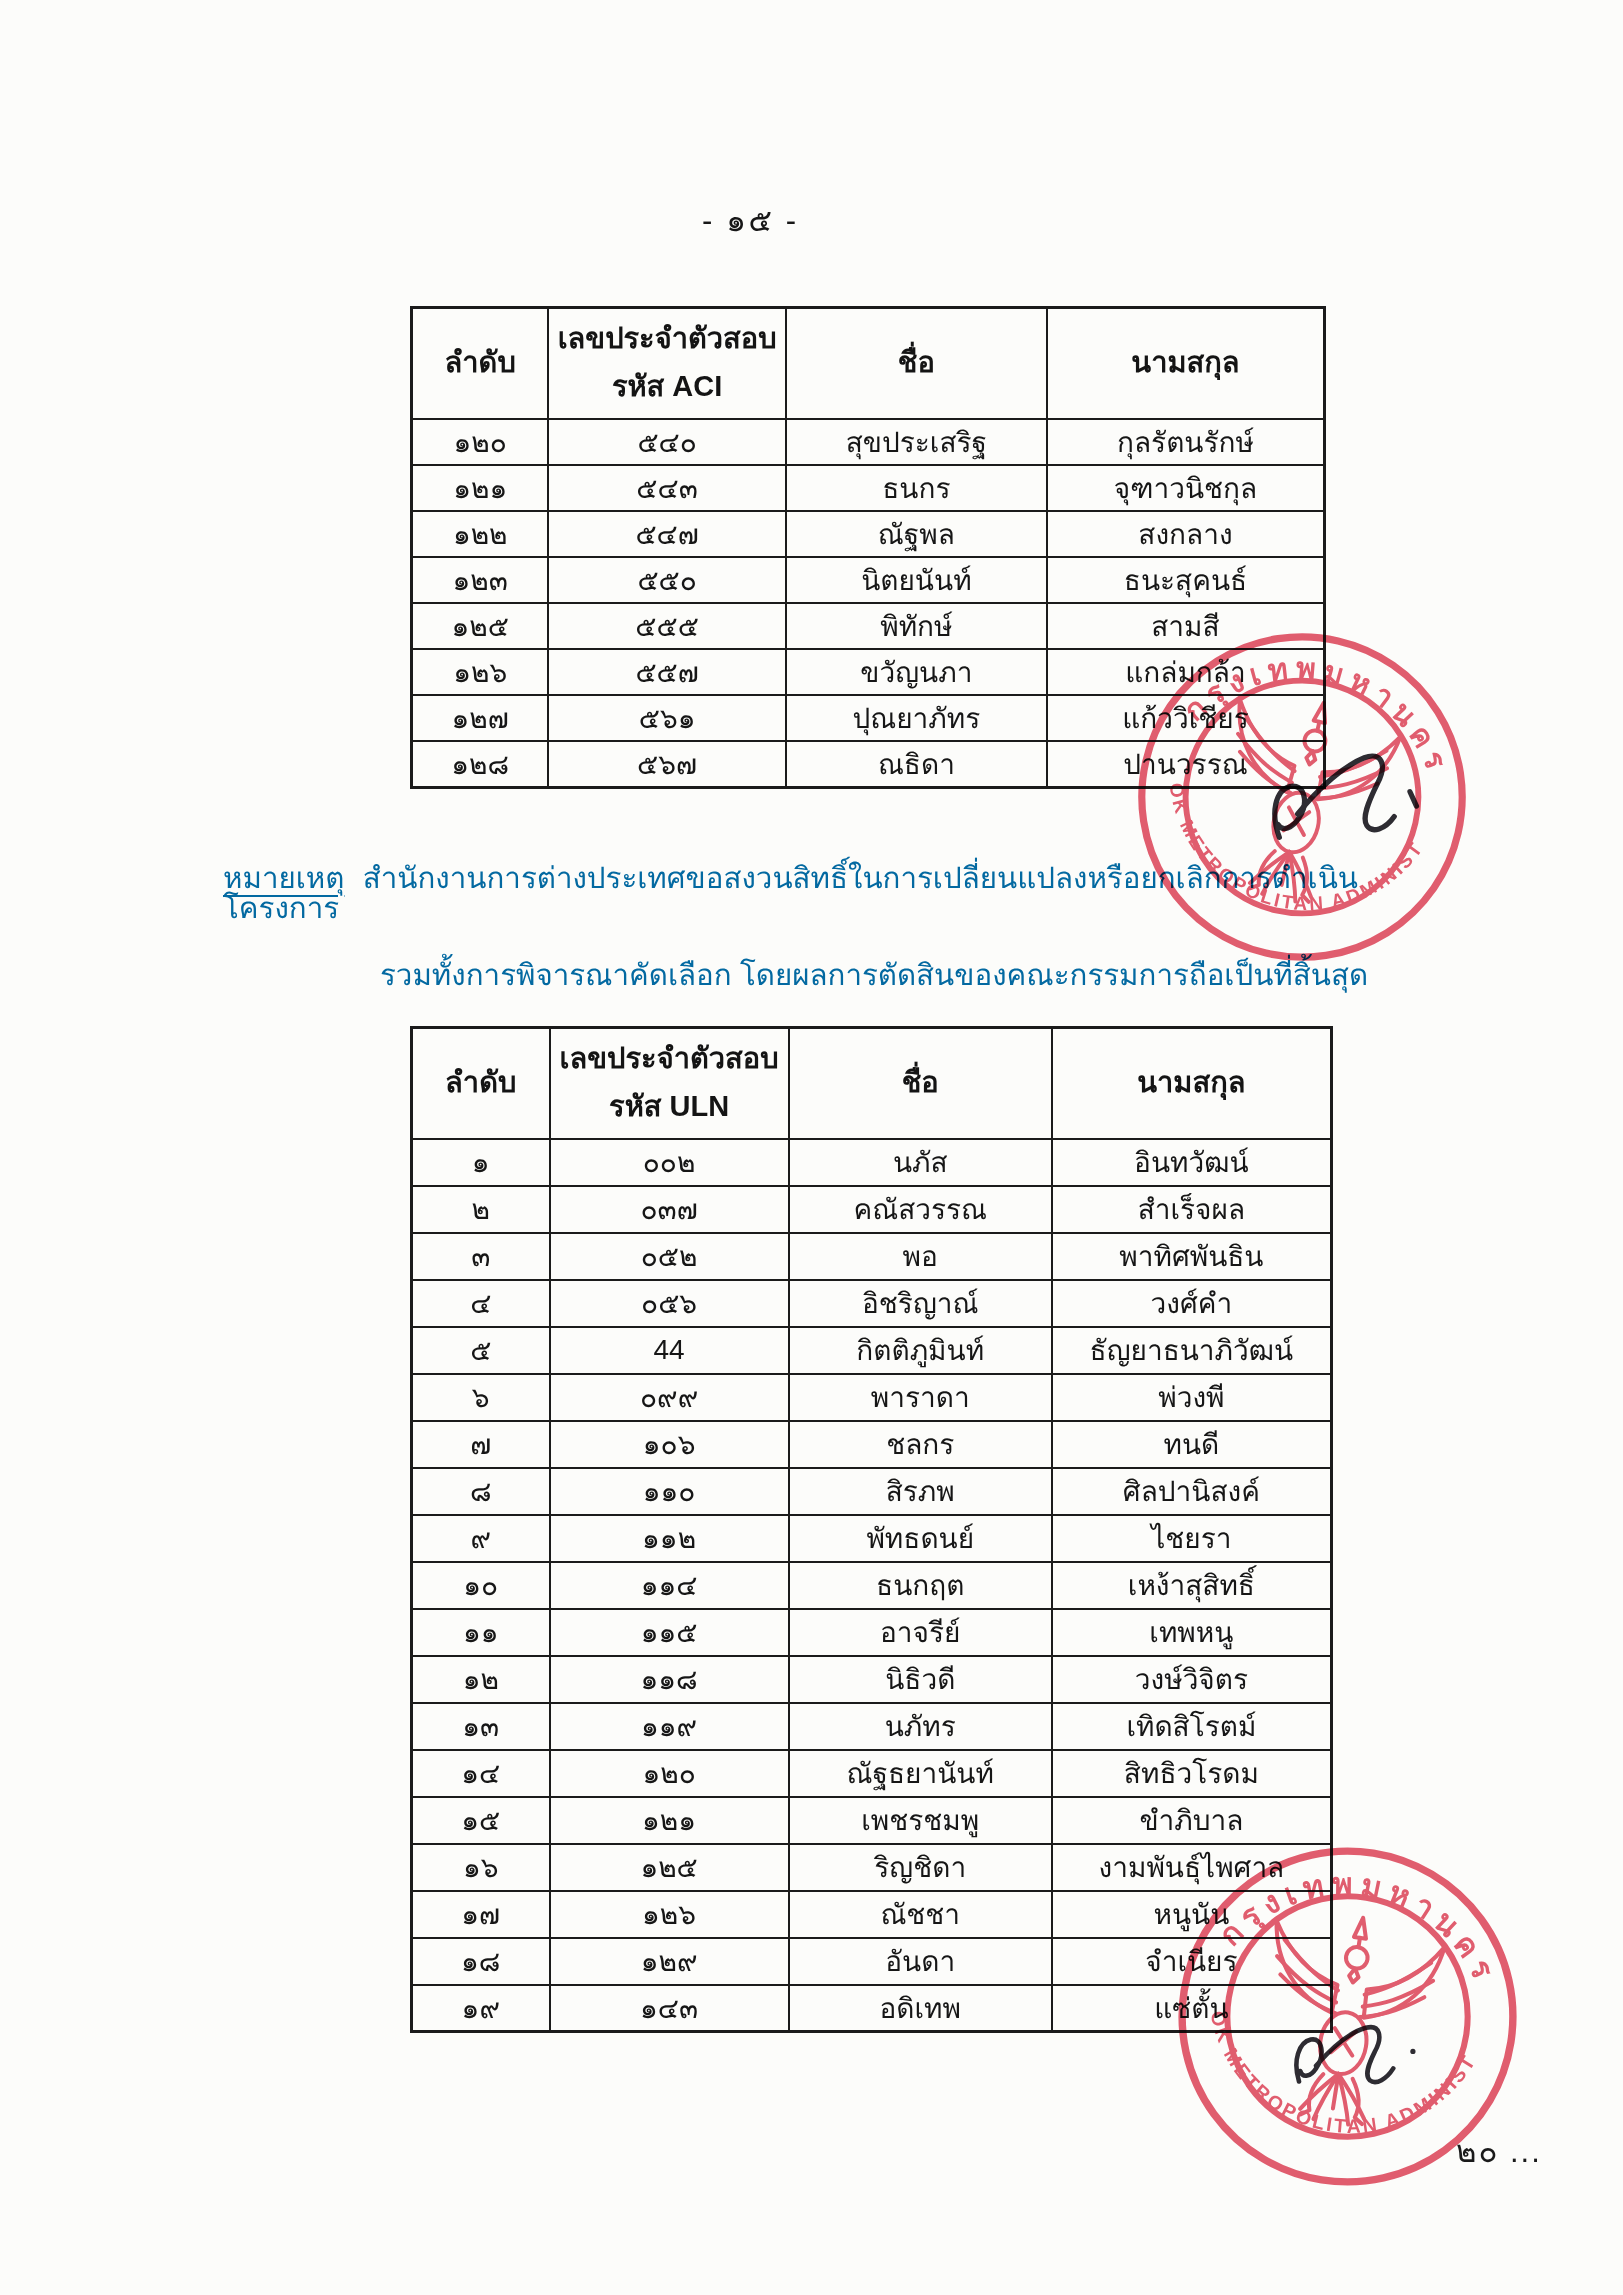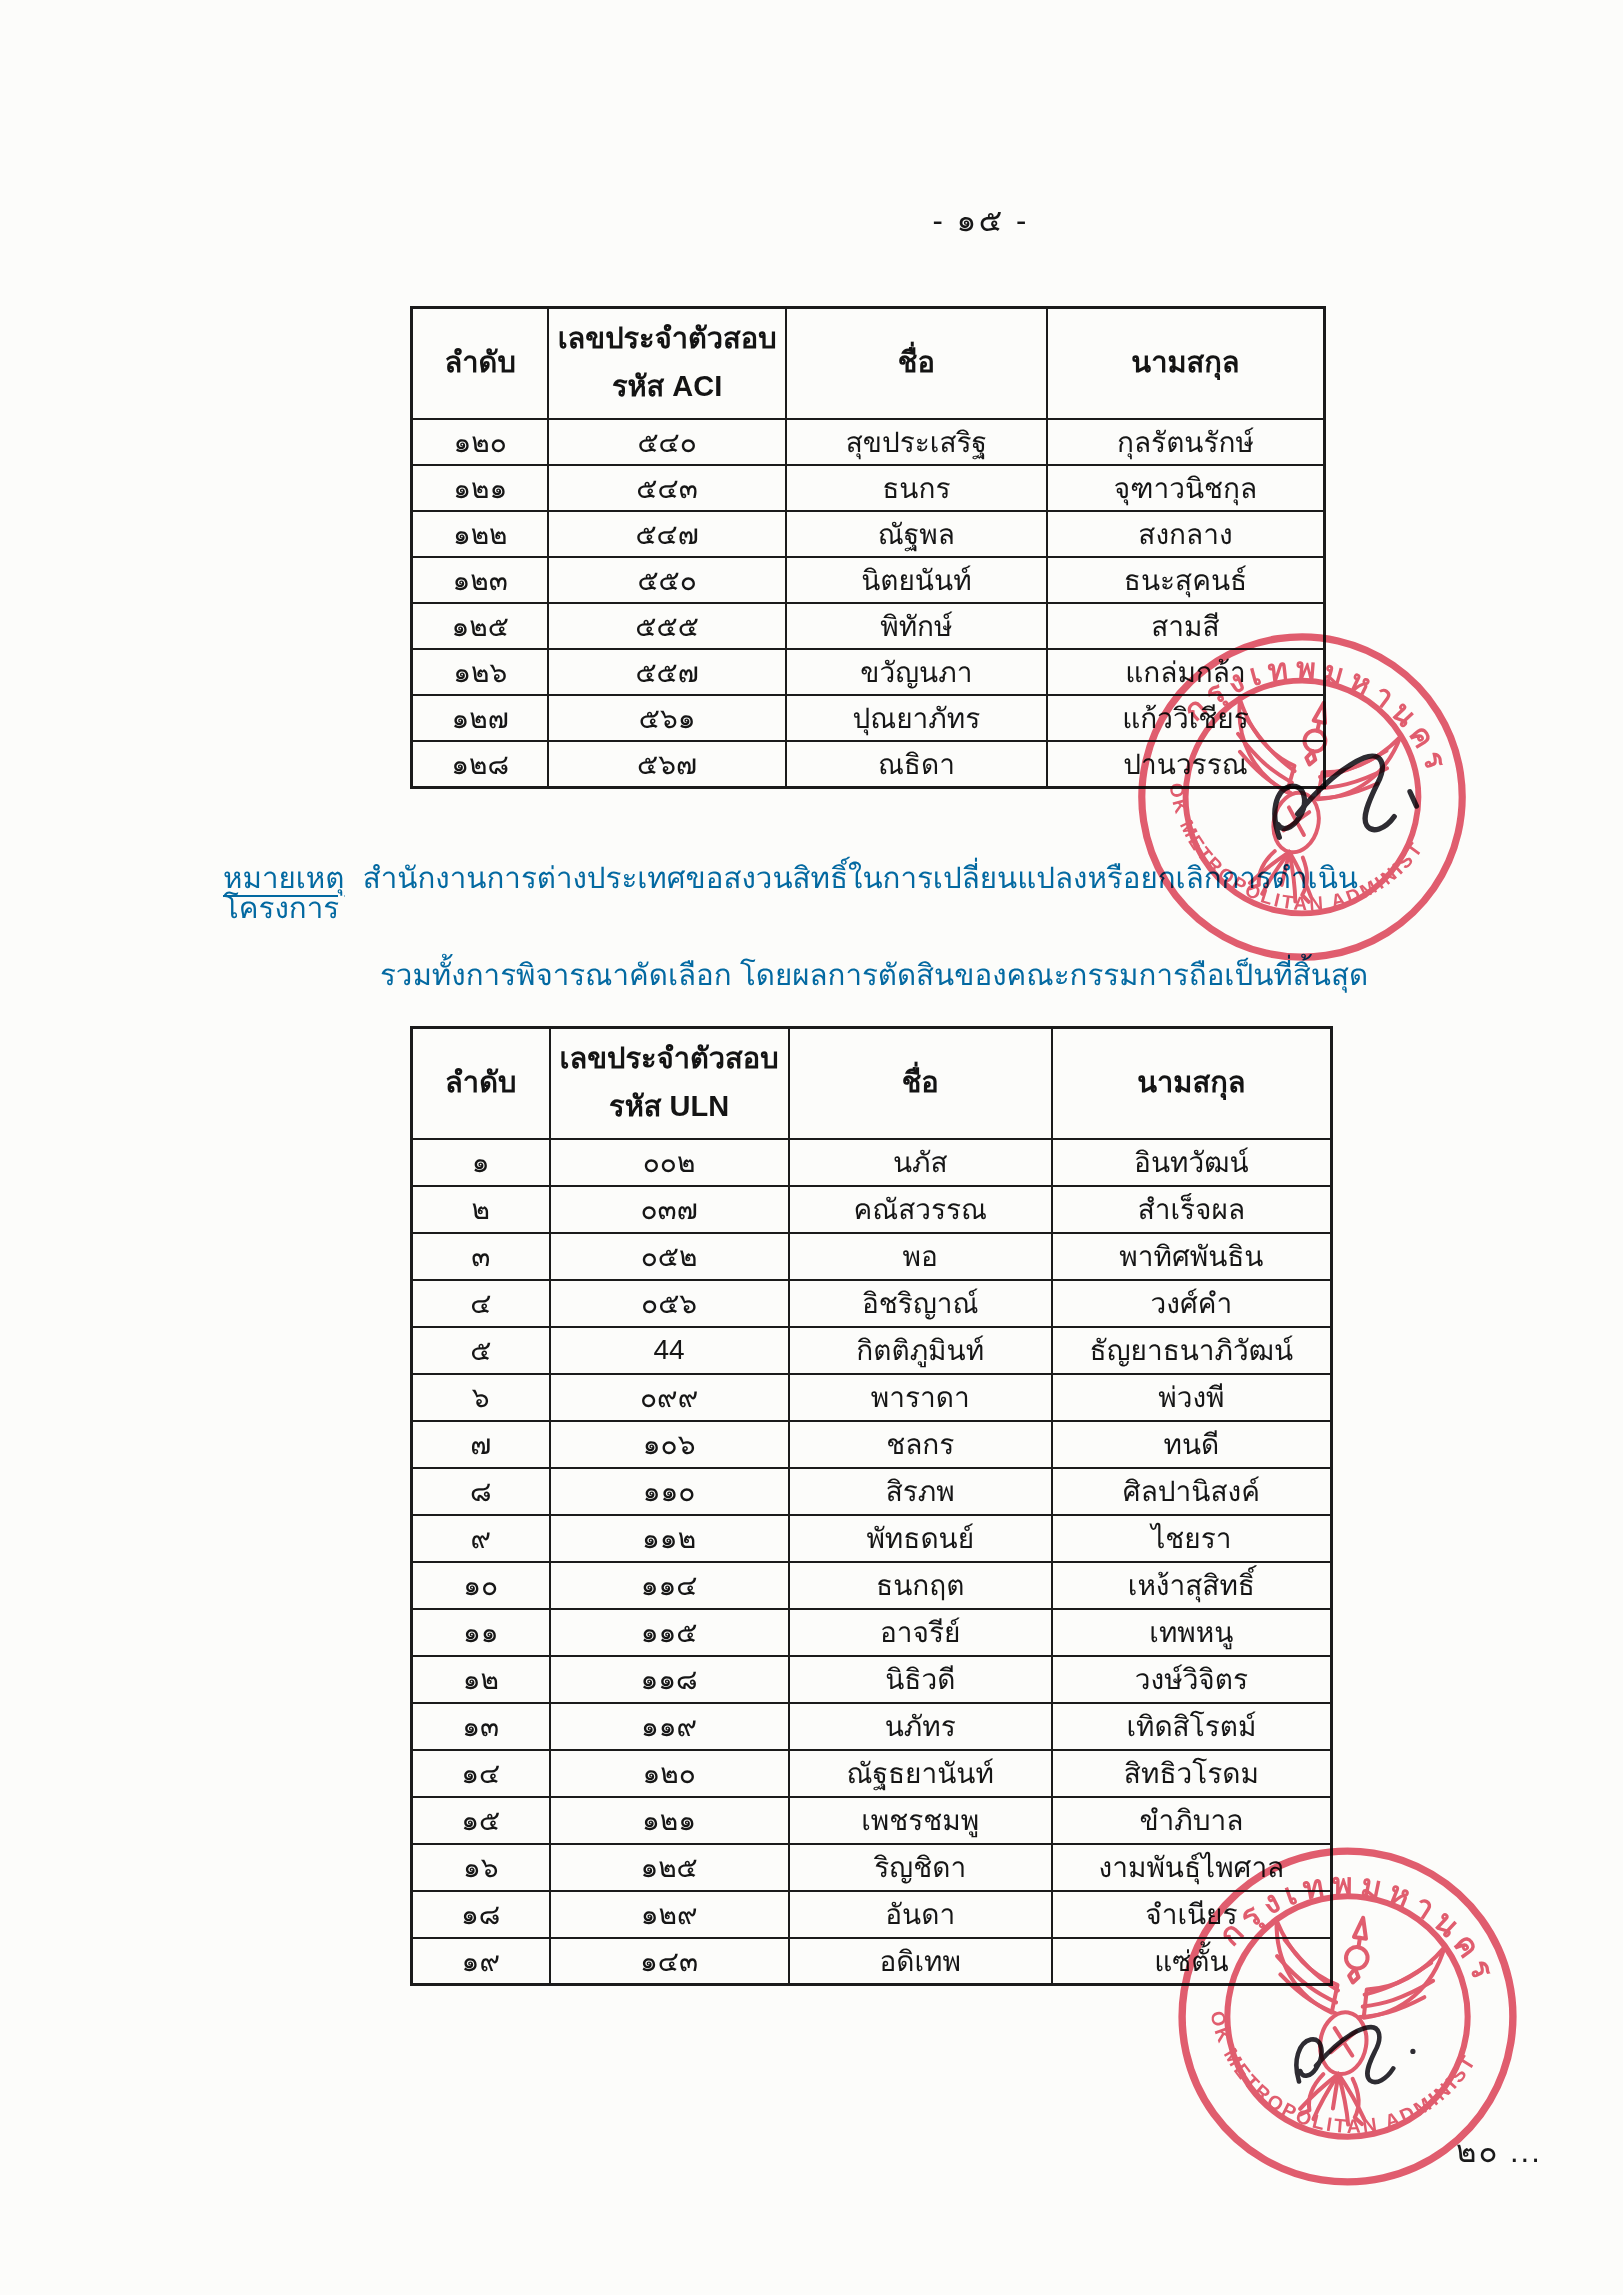--- a/index.html
+++ b/index.html
@@ -10,21 +10,21 @@
     height: 2295px;
     margin: 0 auto;
     background: #fcfcfa;
     overflow: hidden;
     font-family: "Liberation Sans", "DejaVu Sans", sans-serif;
     color: #1a1a1a;
   }
   .page-number {
     position: absolute;
     left: 702px; top: 195px; width: 327px;
-    text-align: right;
+    text-align: left;
     font-size: 31px;
     letter-spacing: 2.6px;
     color: #171717;
   }
   
   .doc-table {
     position: absolute;
     border-collapse: collapse;
     table-layout: fixed;
     background: transparent;
@@ -329,20 +329,26 @@
           <td>ขำภิบาล</td>
         </tr>
 
         <tr>
           <td>๑๖</td>
           <td>๑๒๕</td>
           <td>ริญชิดา</td>
           <td>งามพันธุ์ไพศาล</td>
         </tr>
 
+        <tr>
+          <td>๑๗</td>
+          <td>๑๒๖</td>
+          <td>ณัชชา</td>
+          <td>หนูนัน</td>
+        </tr>
 
         <tr>
           <td>๑๘</td>
           <td>๑๒๙</td>
           <td>อันดา</td>
           <td>จำเนียร</td>
         </tr>
 
         <tr>
           <td>๑๙</td>

